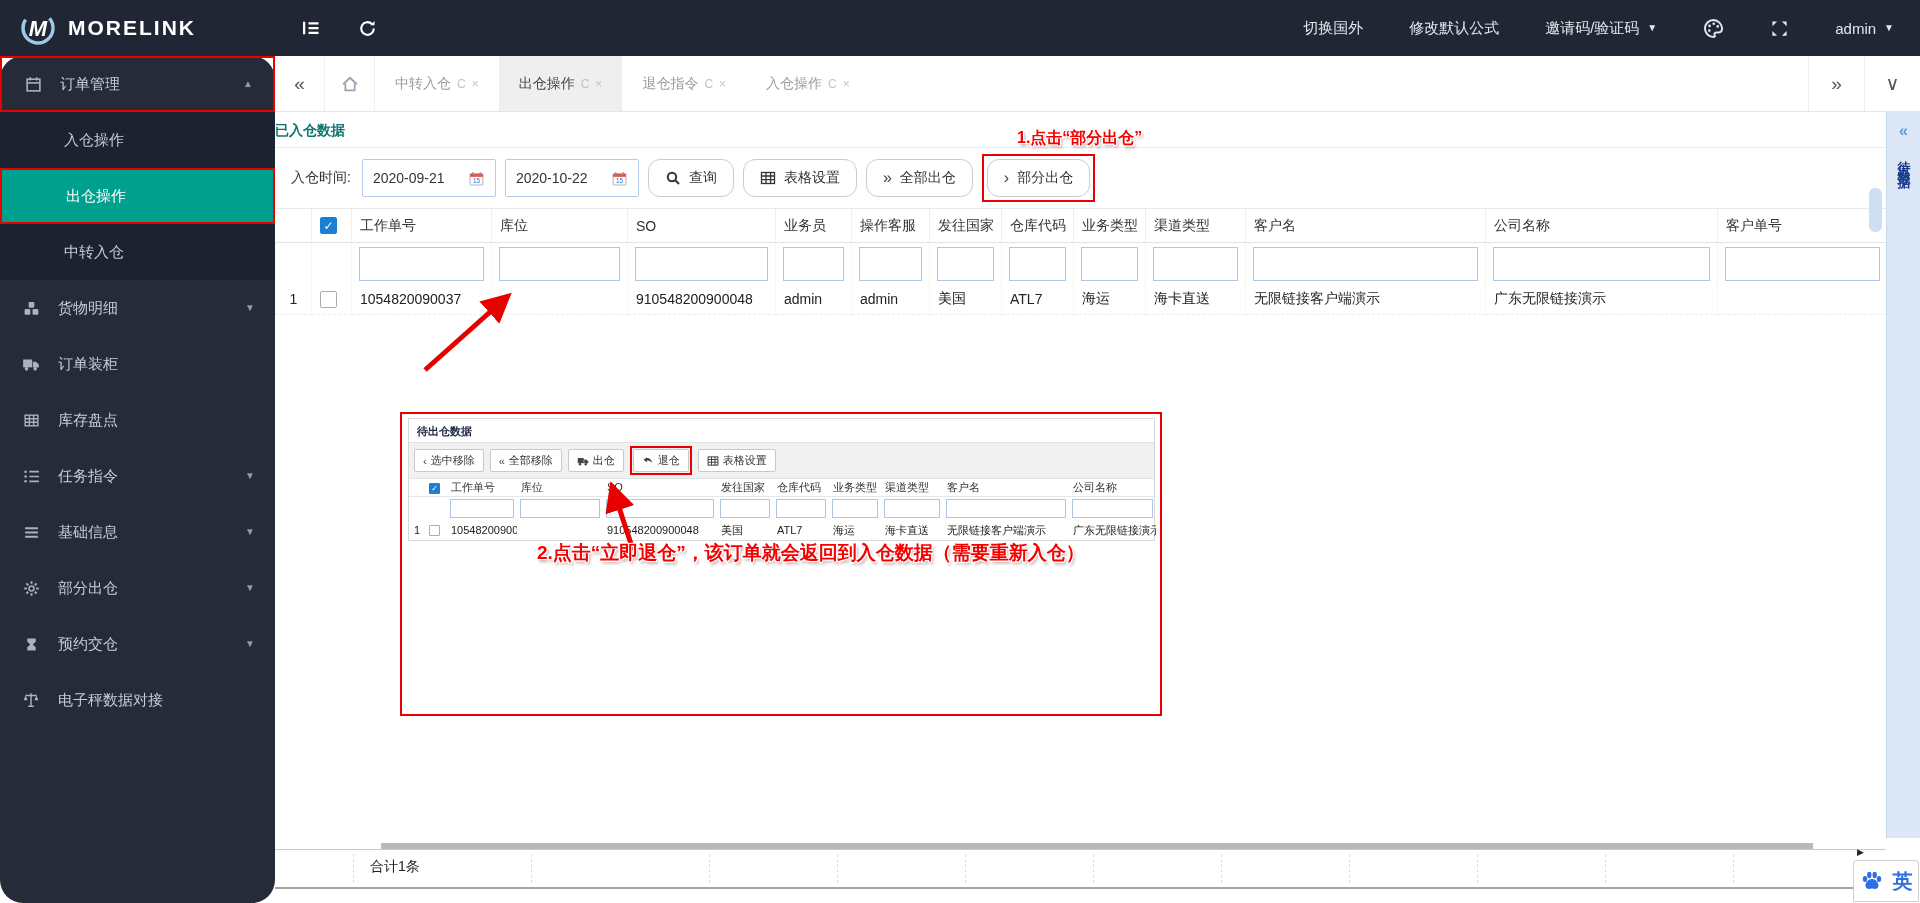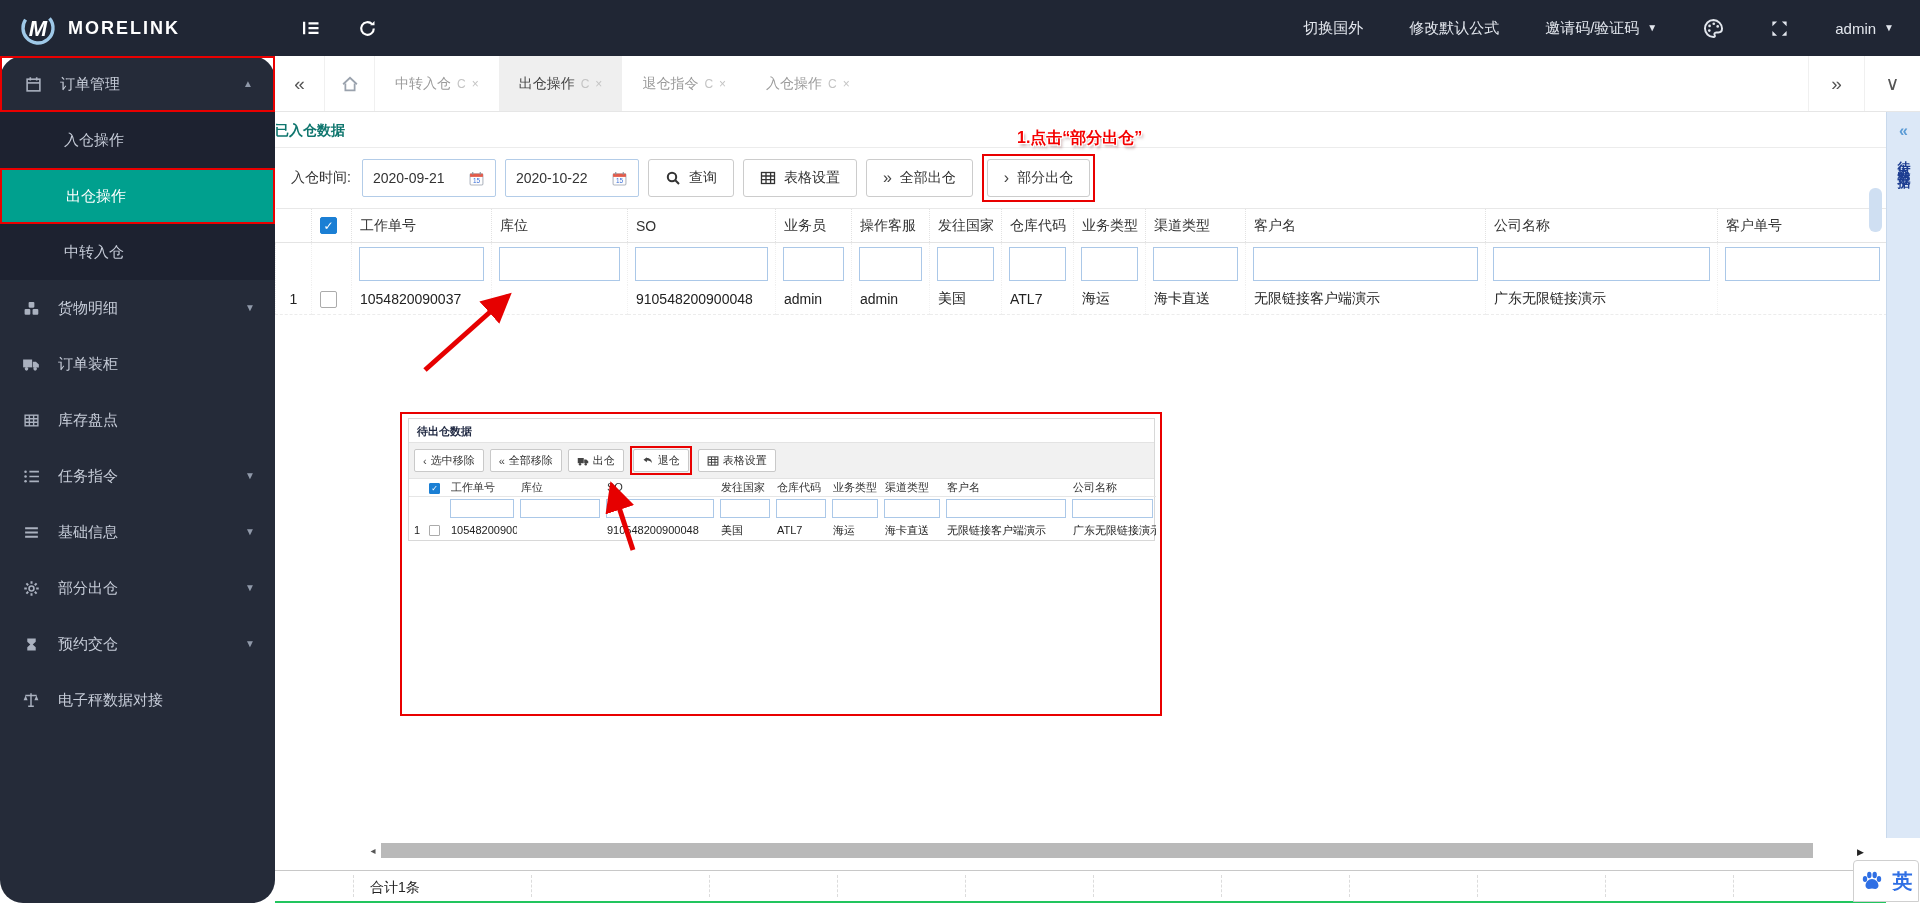--- a/index.html
+++ b/index.html
@@ -5,21 +5,21 @@
   * { box-sizing:border-box; margin:0; padding:0; }
   html,body { width:1920px; height:903px; }
   body { position:relative; overflow:hidden; background:#fff; color:#333;
          font-family:"Liberation Sans","DejaVu Sans",sans-serif; }
   svg { display:block; }
 
   
   .topbar { position:absolute; left:0; top:0; right:0; height:56px; background:#202634;
             display:flex; align-items:center; z-index:30; color:#e7eaef; }
   .logo-area { flex:0 0 275px; height:100%; display:flex; align-items:center; gap:12px; padding-left:20px; }
-  .brand { font-size:18px; font-weight:bold; letter-spacing:2px; color:#fff; }
+  .brand { font-size:21px; font-weight:bold; letter-spacing:2px; color:#fff; }
   .topbar-icon-btn { width:40px; height:40px; display:flex; align-items:center; justify-content:center;
                      margin-left:16px; cursor:pointer; color:#fff; }
   .topbar-menu { margin-left:auto; display:flex; align-items:center; gap:46px; padding-right:26px; font-size:15px; }
   .menu-item { display:flex; align-items:center; gap:8px; cursor:pointer; color:#e2e6ed; white-space:nowrap; }
   .caret { font-size:10px; line-height:1; }
 
   
   .sidebar { position:absolute; left:0; top:56px; bottom:0; width:275px; background:#252b39;
              z-index:20; font-size:15px; color:#c6ccd8;border-radius:23px; }
   .side-item { height:56px; display:flex; align-items:center; gap:16px; padding:0 20px; cursor:pointer; }
@@ -44,21 +44,21 @@
   
   .content { position:absolute; left:275px; top:112px; width:1611px; bottom:0; background:#fff; }
   .section-title { height:36px; line-height:36px; font-size:14px; font-weight:bold;
                    color:#0f766e; border-bottom:1px solid #ececec; }
   .controls { display:flex; align-items:center; gap:9px; padding-left:16px; height:60px; }
   .ctrl-label { font-size:14px; margin-right:2px; }
   .date-field { width:134px; height:38px; border:1px solid #b3cce8; border-radius:2px;
                 display:flex; align-items:center; gap:4px; padding:0 6px 0 10px; background:#fff; }
   .date-field input { border:none; outline:none; width:92px; font-size:14px; color:#333; font-family:inherit; background:transparent; }
   .btn { height:38px; display:inline-flex; align-items:center; gap:8px; padding:0 16px; border:1px solid #ccc;
-         border-radius:3px; background:#fff; font-size:14px; color:#333; cursor:pointer; white-space:nowrap; }
+         border-radius:12px; background:#fff; font-size:14px; color:#333; cursor:pointer; white-space:nowrap; }
   .btn .bicon { display:flex; color:#444; font-size:16px; line-height:1; }
   .red-box { border:2px solid #e90000; padding:3px; display:inline-flex; }
 
   .annotation { position:absolute; color:#f40000; font-weight:bold; white-space:nowrap; z-index:9;
                 text-shadow:-1px -1px 0 #fff,1px -1px 0 #fff,-1px 1px 0 #fff,1px 1px 0 #fff,2px 3px 3px rgba(80,0,0,.35); }
   #anno1 { left:742px; top:16px; font-size:16px; }
   #anno2 { left:262px; top:428px; font-size:19px; }
 
   table.grid { border-collapse:collapse; table-layout:fixed; width:1611px; border-top:1px solid #e8e8e8; }
   .grid th { font-weight:normal; text-align:left; font-size:14px; color:#333; height:34px; padding:0 8px;
@@ -97,22 +97,22 @@
   .igrid td.data { font-size:11px; height:20px; padding:0 4px; color:#222; white-space:nowrap; overflow:hidden; }
   .cb-s { width:11px; height:11px; border:1px solid #ababab; border-radius:1px; display:inline-block;
           background:#fff; vertical-align:middle; }
   .cb-s.checked { background:#1b7fd4; border-color:#1b7fd4; color:#fff; text-align:center;
                   line-height:10px; font-size:8px; }
 
   
   .hscroll { position:absolute; left:90px; top:726px; width:1516px; height:24px; display:flex; align-items:center; }
   .hs-arrow { width:16px; text-align:center; color:#555; font-size:10px; cursor:pointer; }
   .hs-thumb { height:15px; width:1432px; background:#b9b9b9; cursor:pointer; }
-  .footer { position:absolute; left:0; right:0; bottom:0; height:33px; background:#fff;
-            border-top:1px solid #c8c8c8; border-bottom:2px solid #22c55e; }
+  .footer { position:absolute; left:0; right:0; bottom:14px; height:40px; background:#fff;
+            border-top:1px solid #c8c8c8; border-bottom:2px solid #a3a3a3; }
   .footer .total { position:absolute; left:95px; top:8px; font-size:14px; color:#222; }
   .fsep { position:absolute; top:4px; bottom:4px; width:0; border-left:1px dashed #dcdcdc; }
 
   
   .right-strip { position:absolute; right:0; top:112px; width:34px; height:726px; background:#dce8f7;
                  border-left:1px solid #c9d9ec; z-index:10; display:flex; flex-direction:column;
                  align-items:center; padding-top:10px; gap:10px; }
   .strip-collapse { color:#5b9bd5; font-size:16px; font-weight:bold; cursor:pointer; }
   .strip-label { writing-mode:vertical-rl; font-size:13px; font-weight:bold; color:#1d3d91; letter-spacing:4px; }
   .v-thumb { position:absolute; left:1869px; top:188px; width:13px; height:44px; background:#cfdff2;
@@ -539,20 +539,21 @@
         <td class="data">ATL7</td>
         <td class="data">海运</td>
         <td class="data">海卡直送</td>
         <td class="data">无限链接客户端演示</td>
         <td class="data">广东无限链接演示</td>
       </tr>
     </tbody>
       </table>
   </div>
 
+  <div class="annotation" id="anno2">2.点击“立即退仓”，该订单就会返回到入仓数据（需要重新入仓）</div>
 
   <div class="hscroll">
     <span class="hs-arrow">◂</span>
     <div class="hs-thumb"></div>
   </div>
 
   <div class="footer">
     <span class="total">合计1条</span>
     <div class="fsep" style="left:78px"></div>
     <div class="fsep" style="left:256px"></div>

